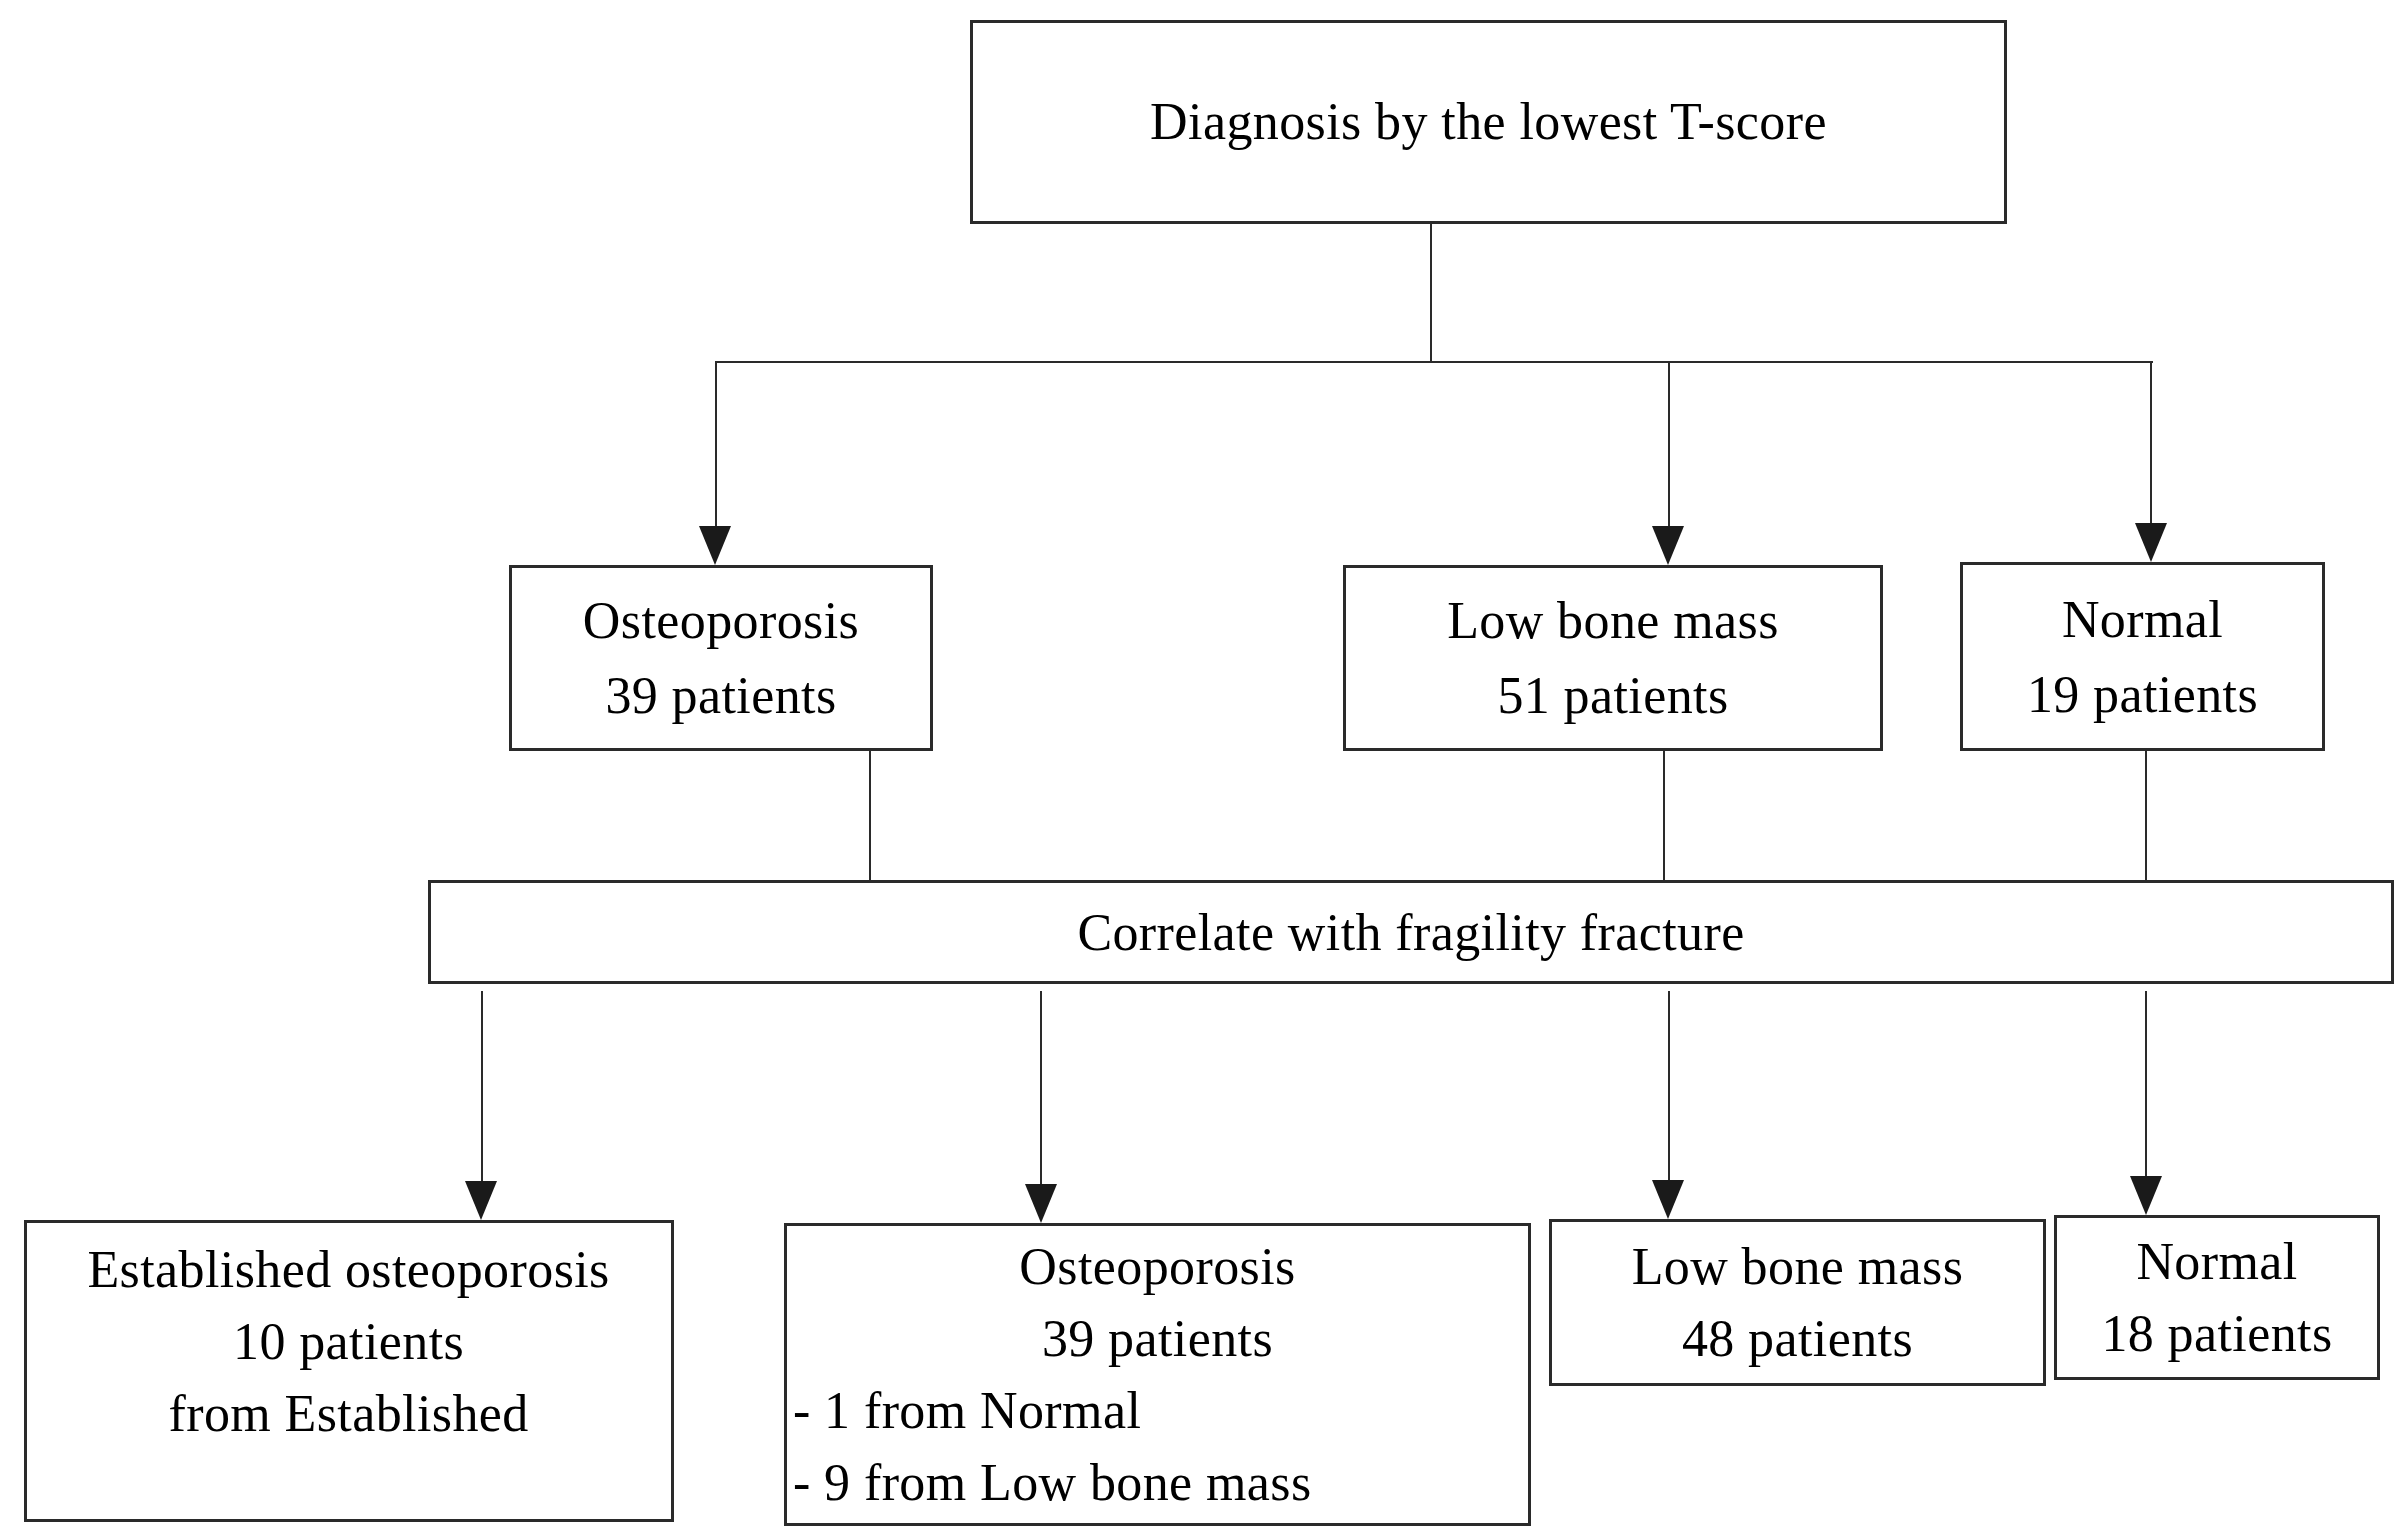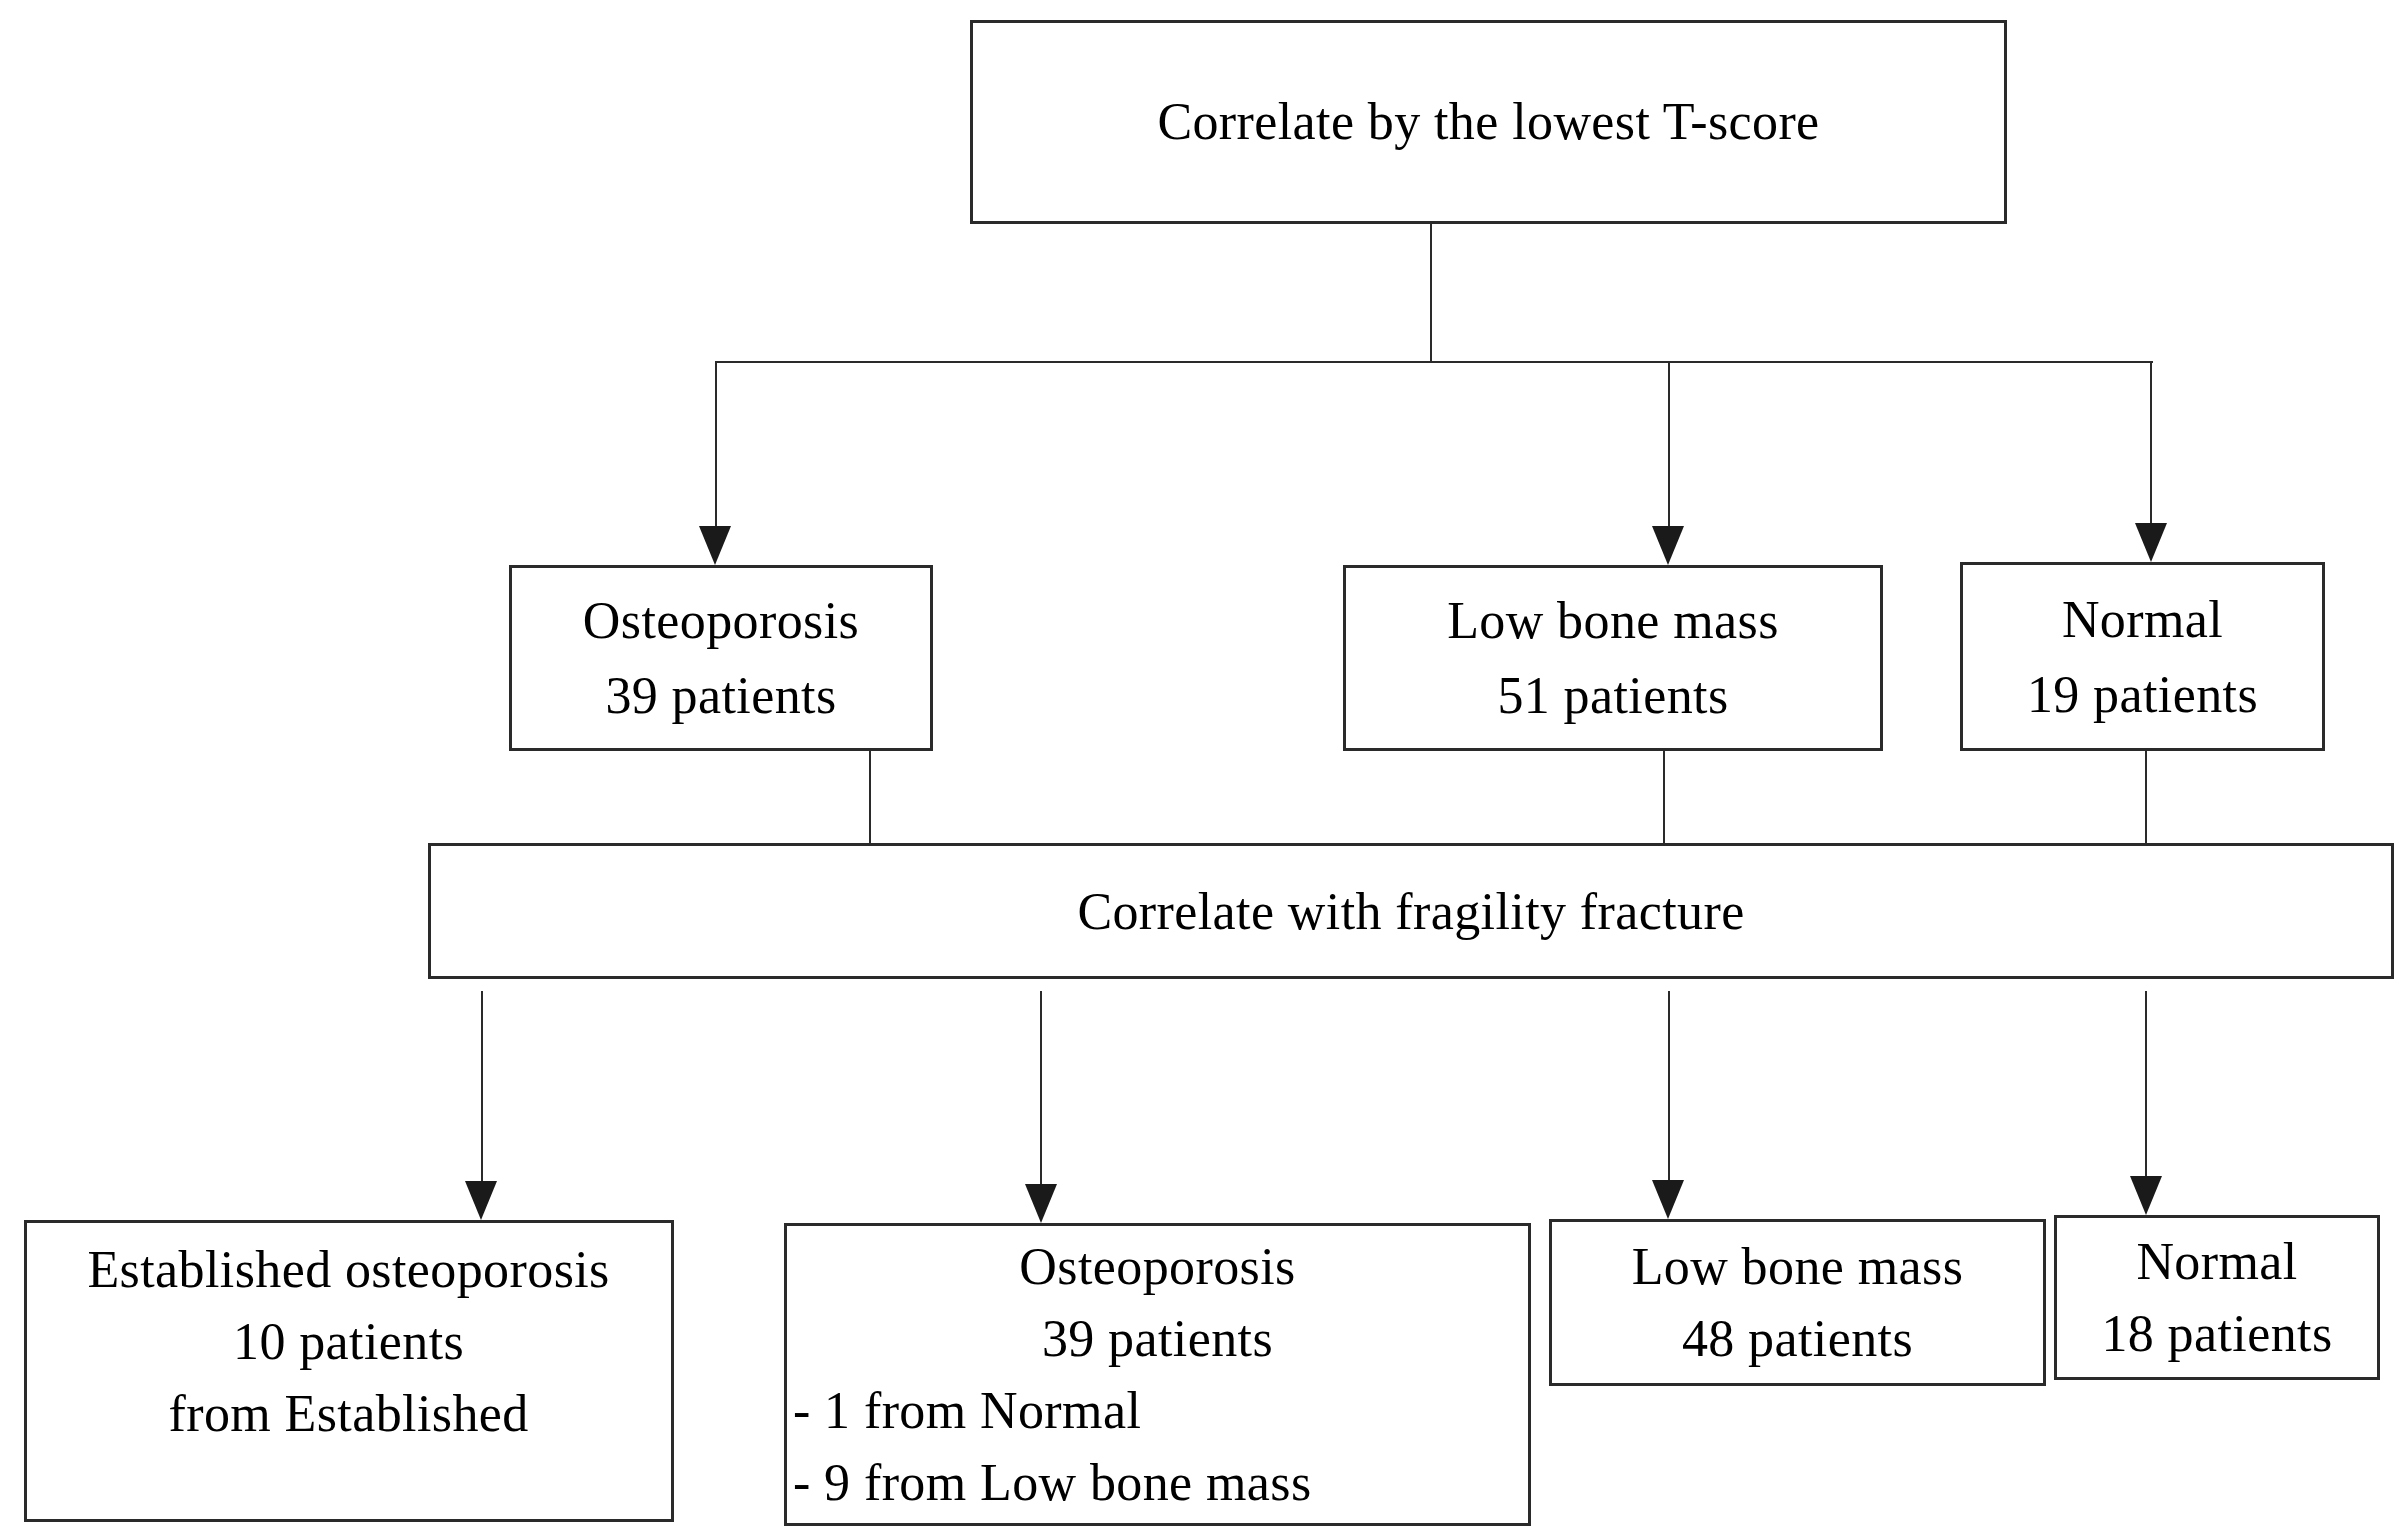--- a/index.html
+++ b/index.html
@@ -28,21 +28,21 @@
     line-height: 75px;
     letter-spacing: 0.4px;
     white-space: nowrap;
   }
   
   .node-root  { left: 970px; top: 20.4px;   width: 1037px; height: 204px; }
   .node-root .line { line-height: 80px; }
   .node-r2a   { left: 509px;  top: 565px;  width: 424px;  height: 186px; }
   .node-r2b   { left: 1343px; top: 565px;  width: 540px;  height: 186px; }
   .node-r2c   { left: 1960px; top: 562px;  width: 365px;  height: 189px; }
-  .node-corr  { left: 428px;  top: 843px; width: 1966px; height: 136px; text-align: center; }
+  .node-corr  { left: 428px;  top: 880px; width: 1966px; height: 104px; text-align: center; }
   .node-b1    { left: 23.6px;   top: 1220px; width: 650px;  height: 302px;
                 justify-content: flex-start; padding-top: 11.4px; }
   .node-b1 .line { line-height: 72px; }
   .node-b2    { left: 784px;  top: 1223px; width: 747px;  height: 303px;
                 justify-content: flex-start; padding-top: 4.9px; align-items: stretch; }
   .node-b2 .line { line-height: 72px; }
   .node-b3    { left: 1549px; top: 1219px; width: 497px;  height: 167px; }
   .node-b4    { left: 2054px; top: 1215px; width: 326px;  height: 165px; }
   .node-b3 .line, .node-b4 .line { line-height: 72px; }
   .align-left { text-align: left; padding-left: 6px; }
@@ -102,21 +102,21 @@
   <div class="vline c-g-stem"></div>
   <div class="arrowhead c-g-head"></div>
   <div class="vline c-h-stem"></div>
   <div class="arrowhead c-h-head"></div>
   <div class="vline c-i-stem"></div>
   <div class="arrowhead c-i-head"></div>
   <div class="vline c-j-stem"></div>
   <div class="arrowhead c-j-head"></div>
 
   <div class="box node-root">
-    <div class="line">Correlate by the lowest T-score</div>
+    <div class="line">Diagnosis by the lowest T-score</div>
   </div>
 
   <div class="box node-r2a">
     <div class="line">Osteoporosis</div>
     <div class="line">39 patients</div>
   </div>
 
   <div class="box node-r2b">
     <div class="line">Low bone mass</div>
     <div class="line">51 patients</div>

